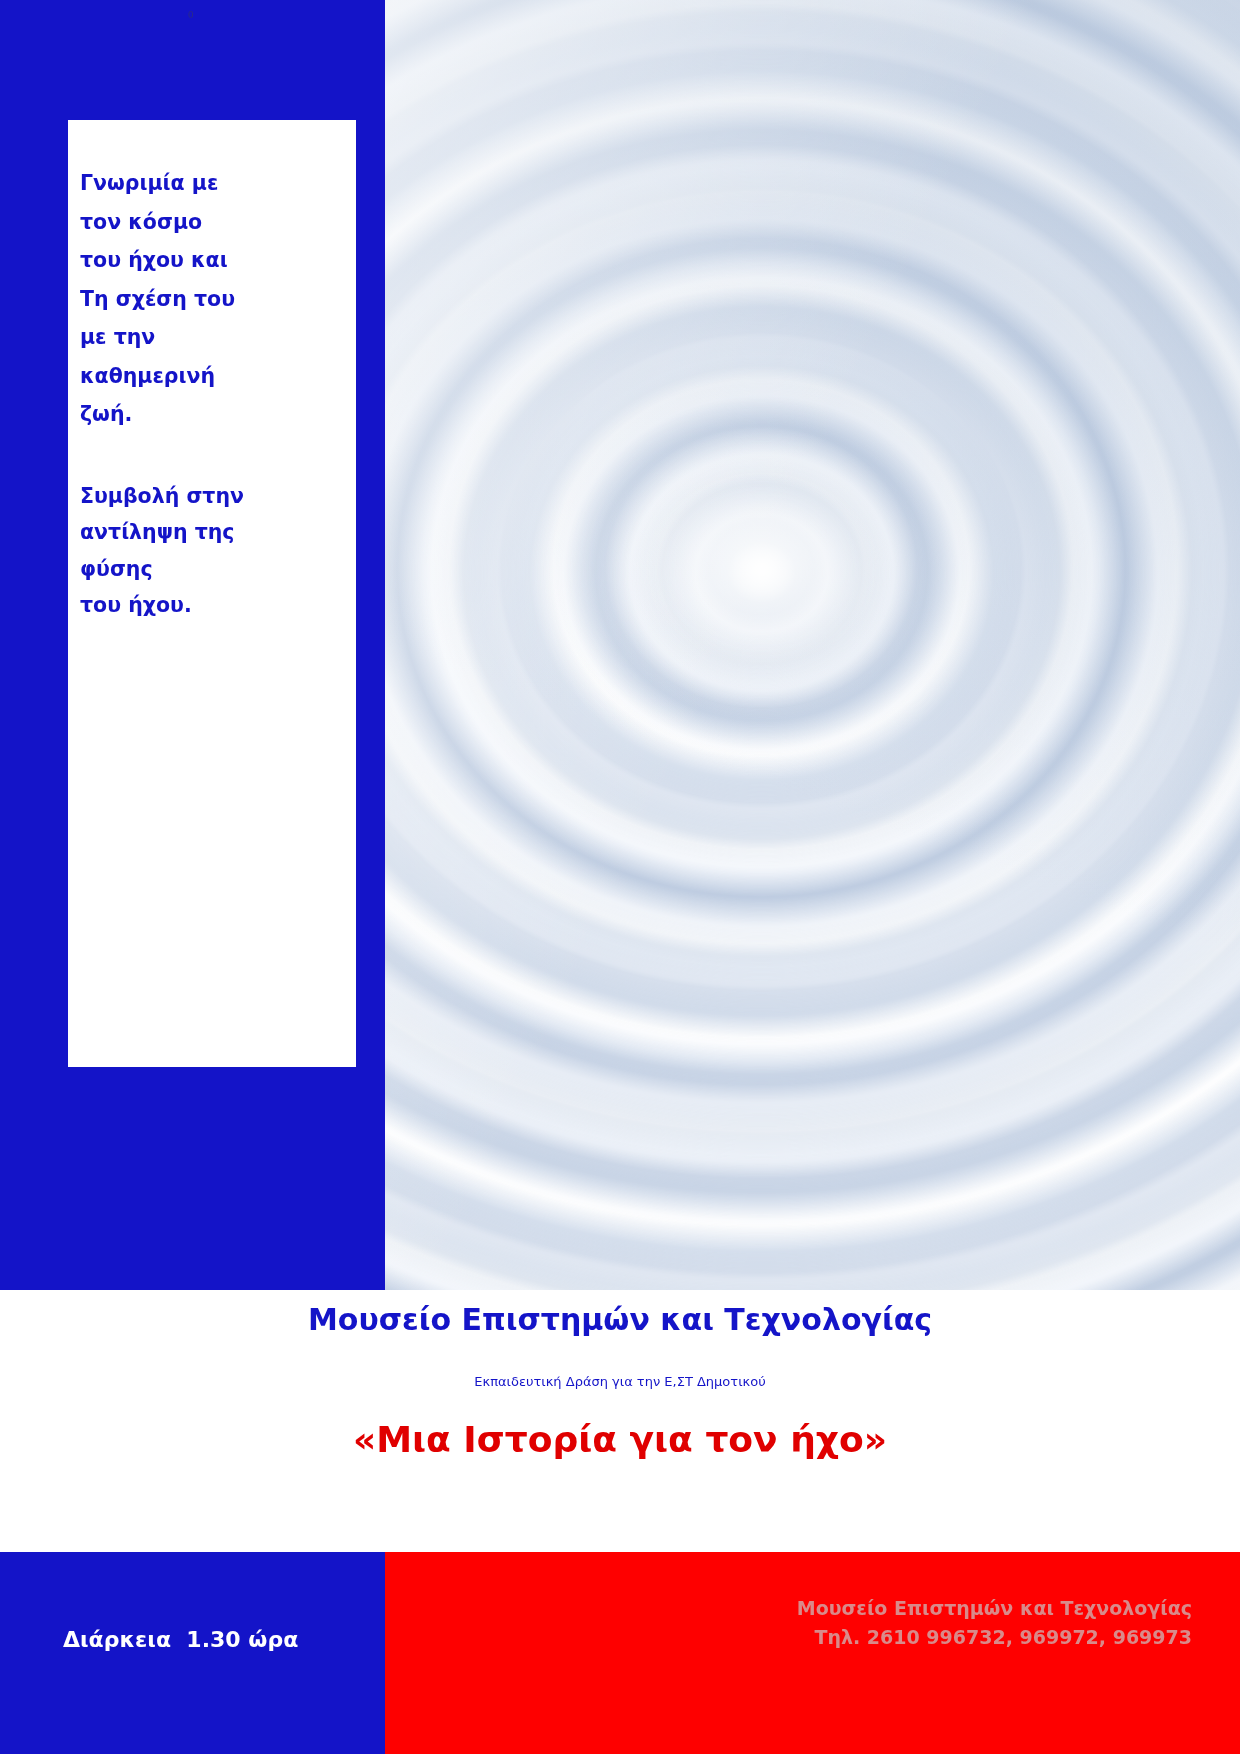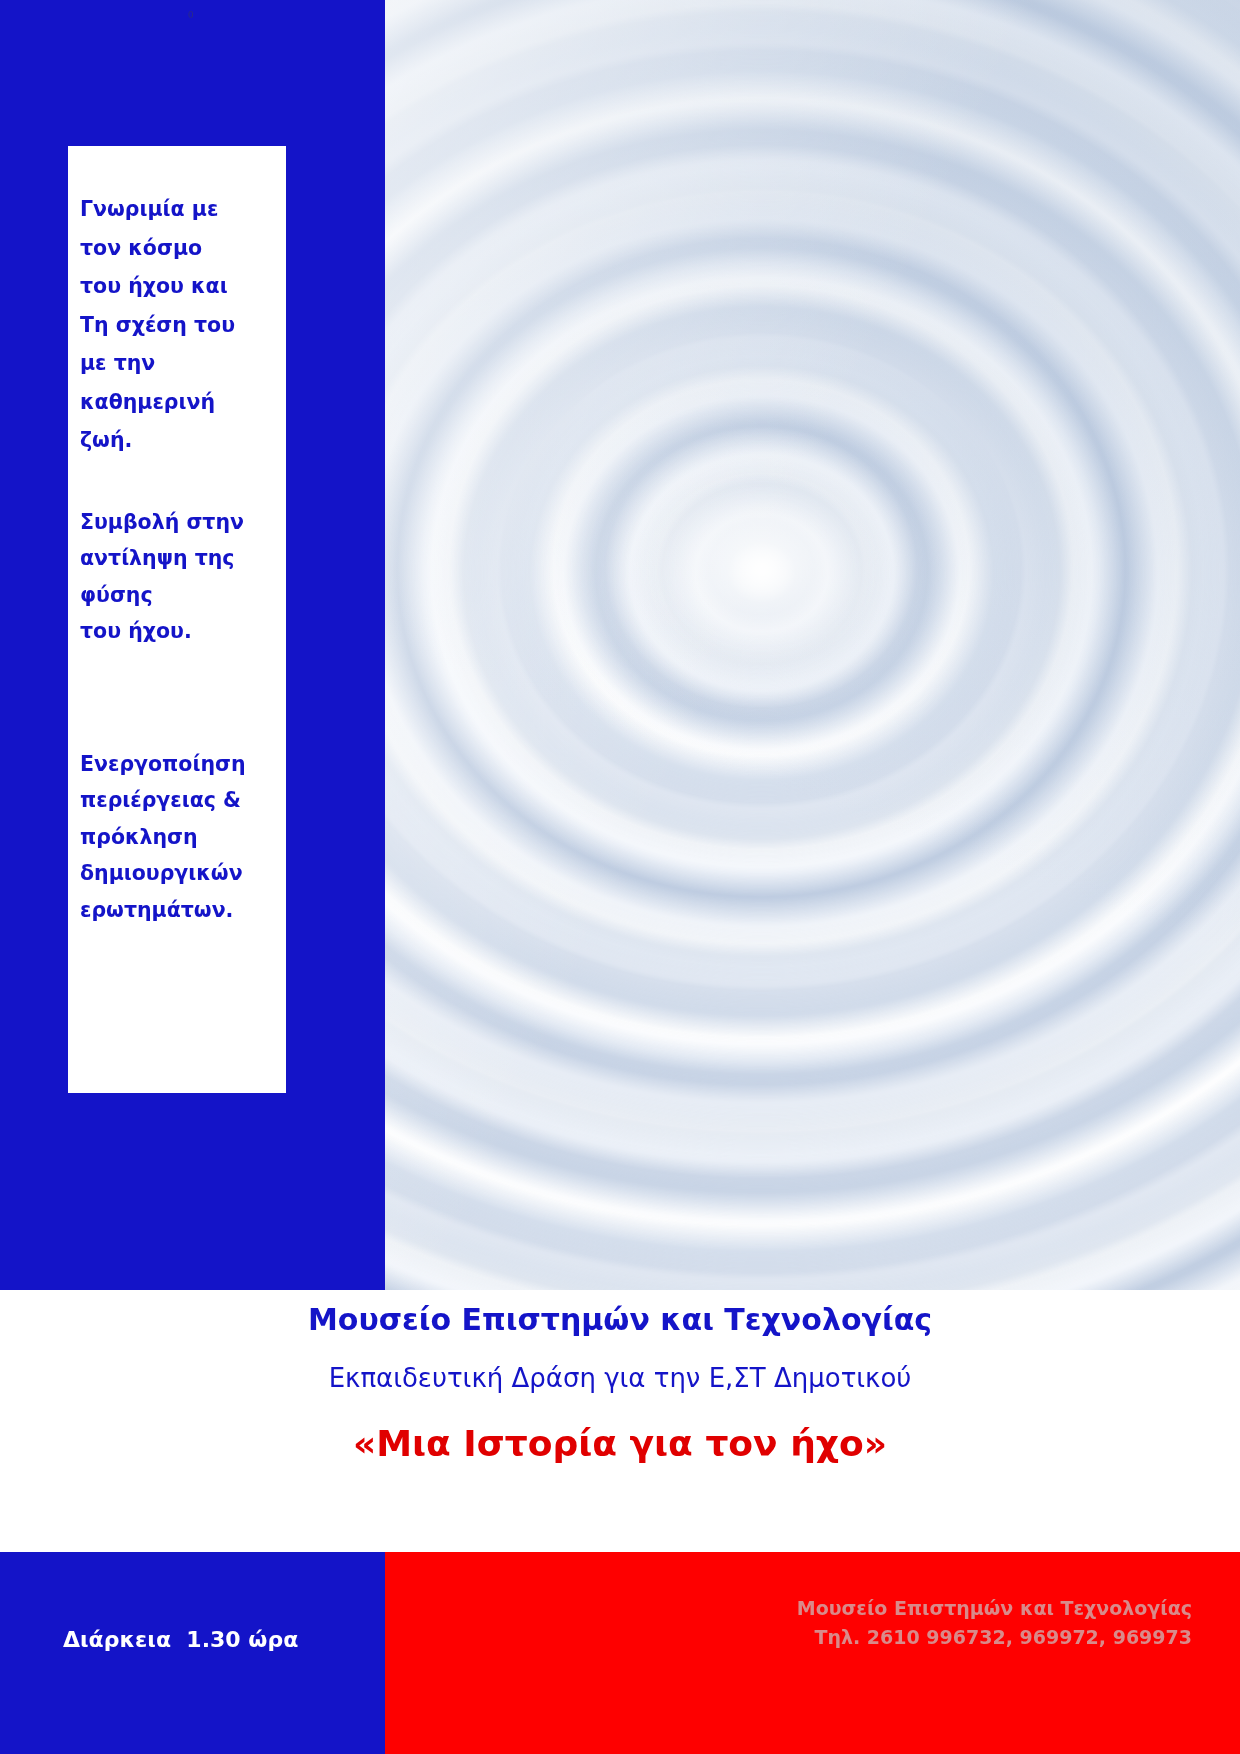--- a/index.html
+++ b/index.html
@@ -85,22 +85,22 @@
     left: 188px;
     top: 8px;
     font-size: 11px;
     color: #2a2a8a;
     font-family: "Liberation Serif", serif;
   }
 
   .white-card {
     position: absolute;
     left: 68px;
-    top: 146px;
-    width: 218px;
+    top: 120px;
+    width: 288px;
     height: 047px;
     height: 047px;
   }
   .white-card {
     height: 947px;
     background: #ffffff;
     box-sizing: border-box;
     padding: 44px 20px 0 12px;
   }
   .card-text {
@@ -131,22 +131,22 @@
   .museum-title {
     color: #1414c8;
     font-weight: bold;
     font-size: 30px;
     line-height: 1.35;
     padding-top: 10px;
     font-family: "DejaVu Sans", sans-serif;
   }
   .museum-sub {
     color: #1414c8;
-    font-size: 26px;
-    margin-top: 22px;
+    font-size: 13px;
+    margin-top: 33px;
     font-family: "DejaVu Sans", sans-serif;
   }
   .headline {
     color: #e00000;
     font-weight: bold;
     font-size: 36px;
     margin-top: 30px;
     font-family: "DejaVu Sans", sans-serif;
   }
 
@@ -214,25 +214,20 @@
 Τη σχέση του
 με την
 καθημερινή
 ζωή.</div>
       <div class="card-gap-1"></div>
       <div class="card-text tight card-block">Συμβολή στην
 αντίληψη  της
 φύσης
 του ήχου.</div>
       <div class="card-gap-2"></div>
-      <div class="card-text tight card-block">Ενεργοποίηση
-περιέργειας &amp;
-πρόκληση
-δημιουργικών
-ερωτημάτων.</div>
     </div>
   </div>
 
   <div class="mid-area">
     <div class="museum-title">
       <div>Μουσείο Επιστημών και Τεχνολογίας</div>
     </div>
     <div class="museum-sub">Εκπαιδευτική Δράση για την Ε,ΣΤ Δημοτικού</div>
     <div class="headline">«Μια Ιστορία για τον ήχο»</div>
   </div>

